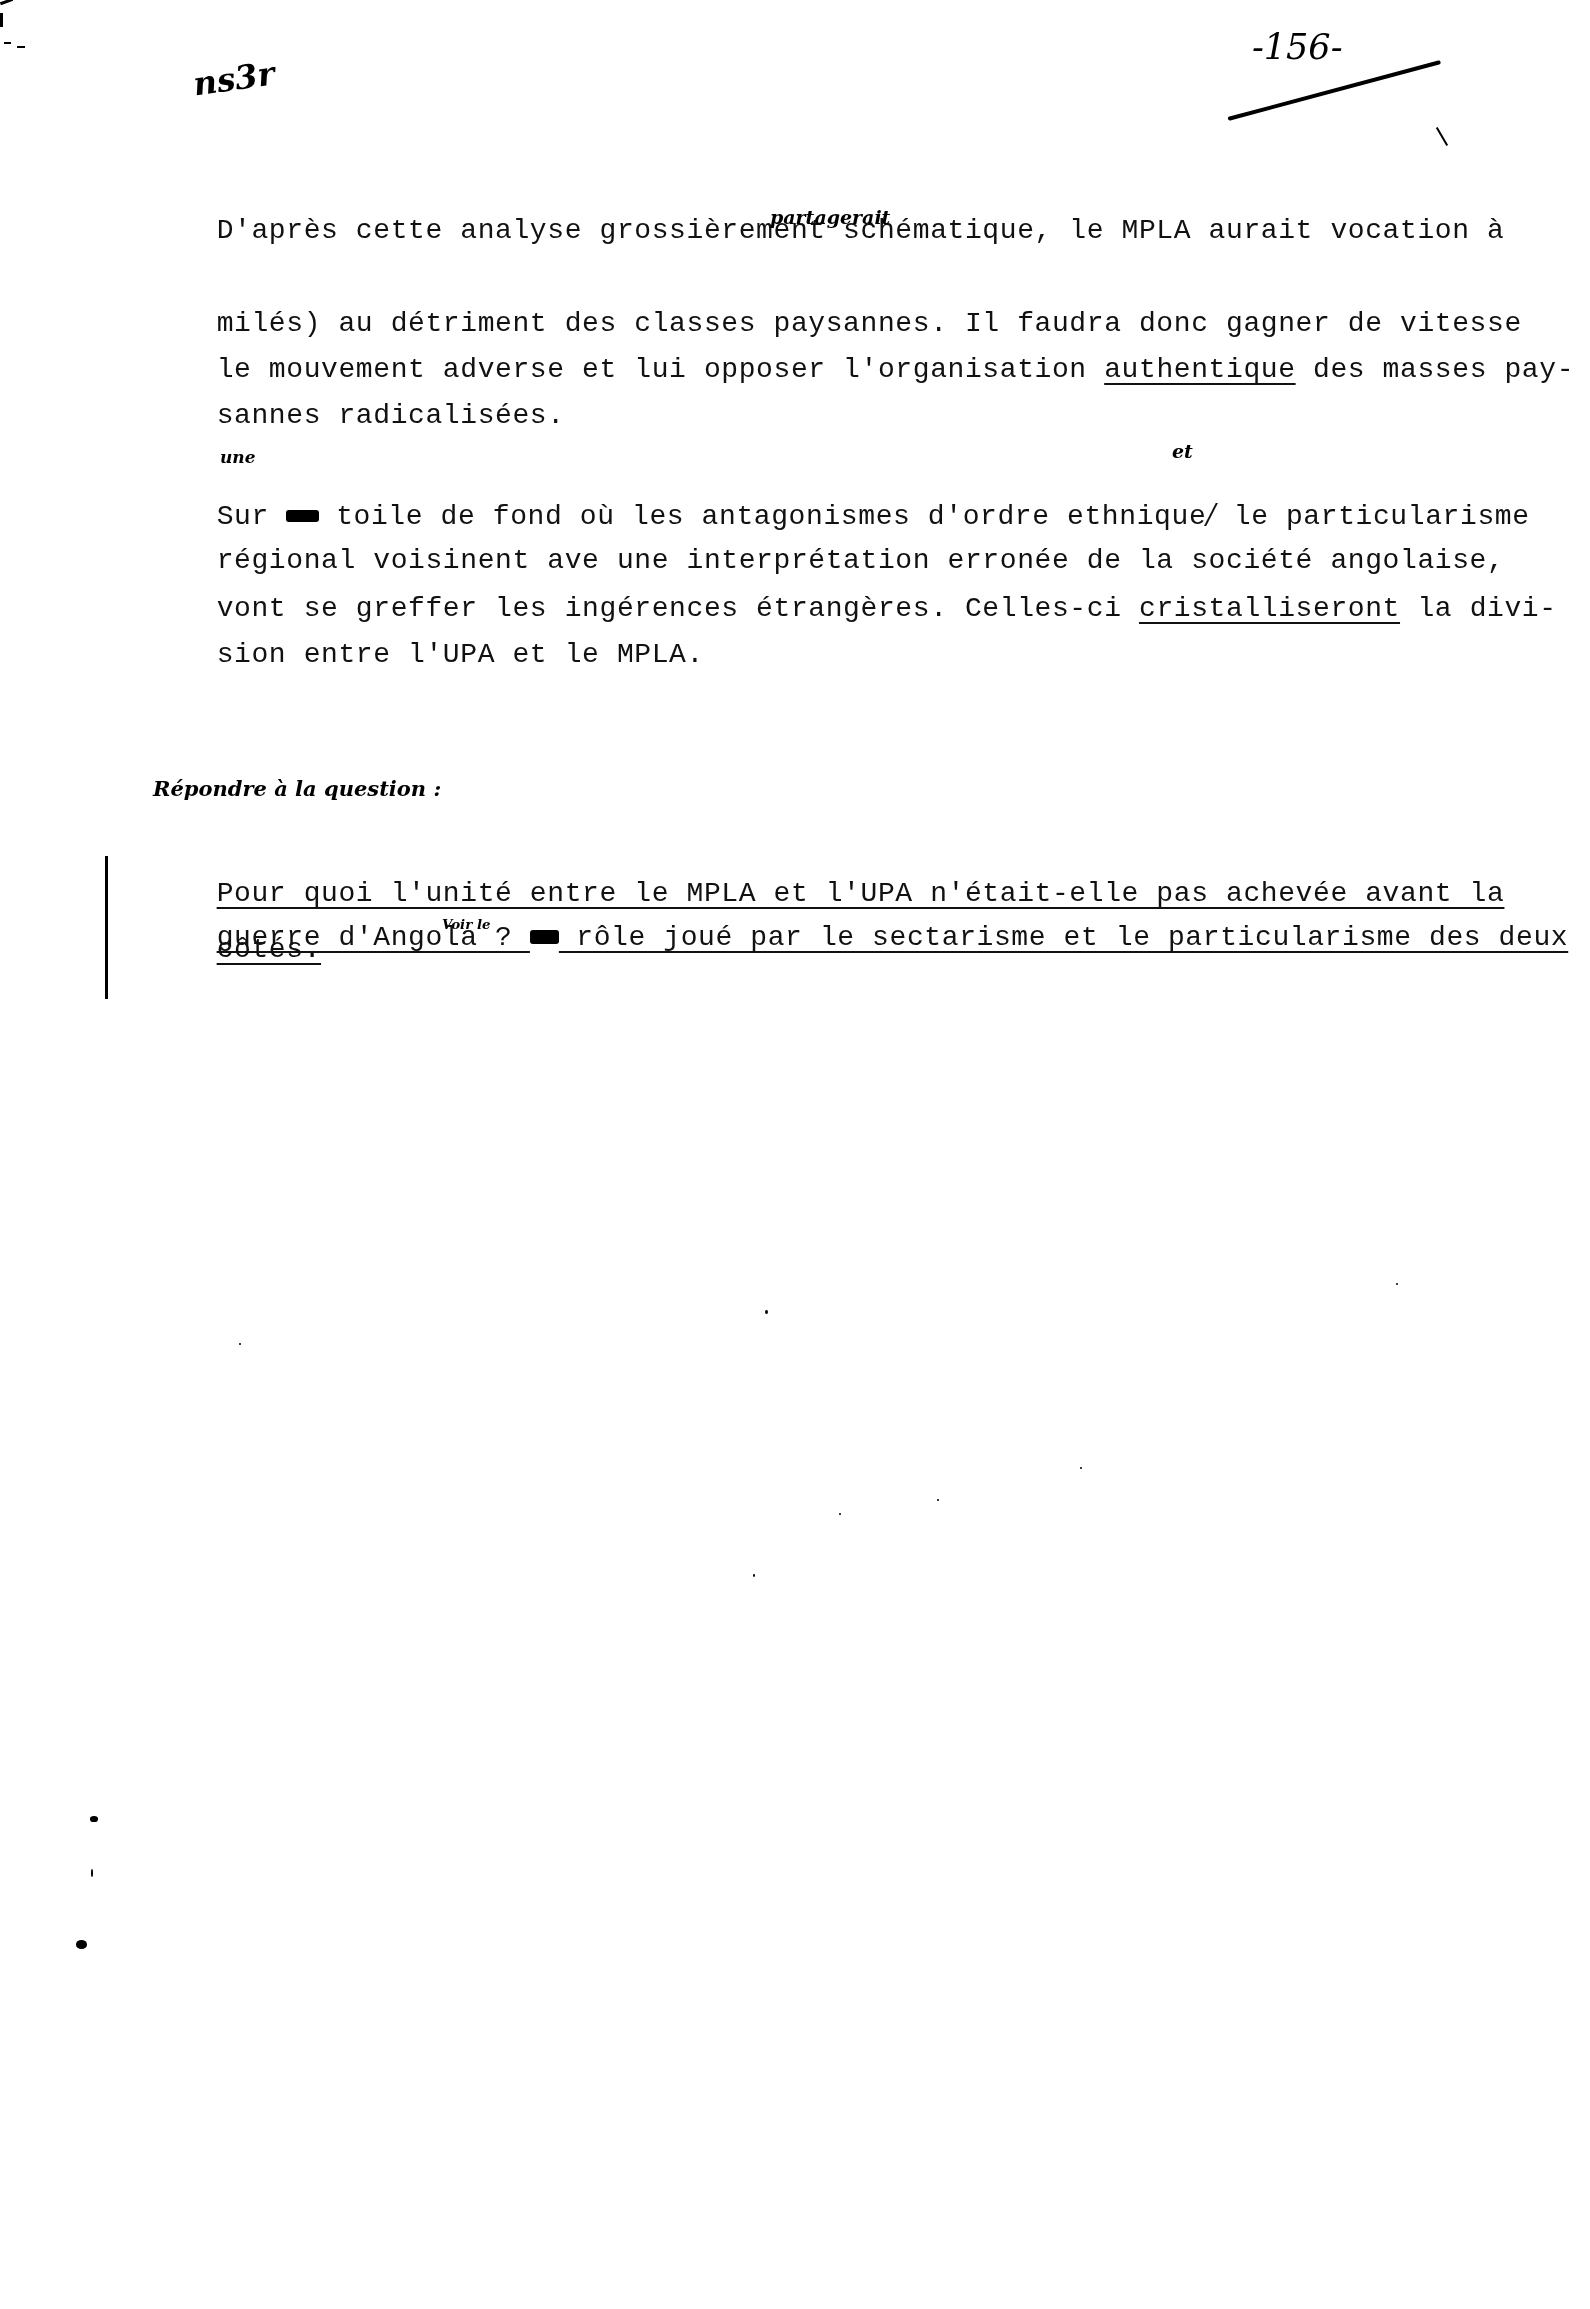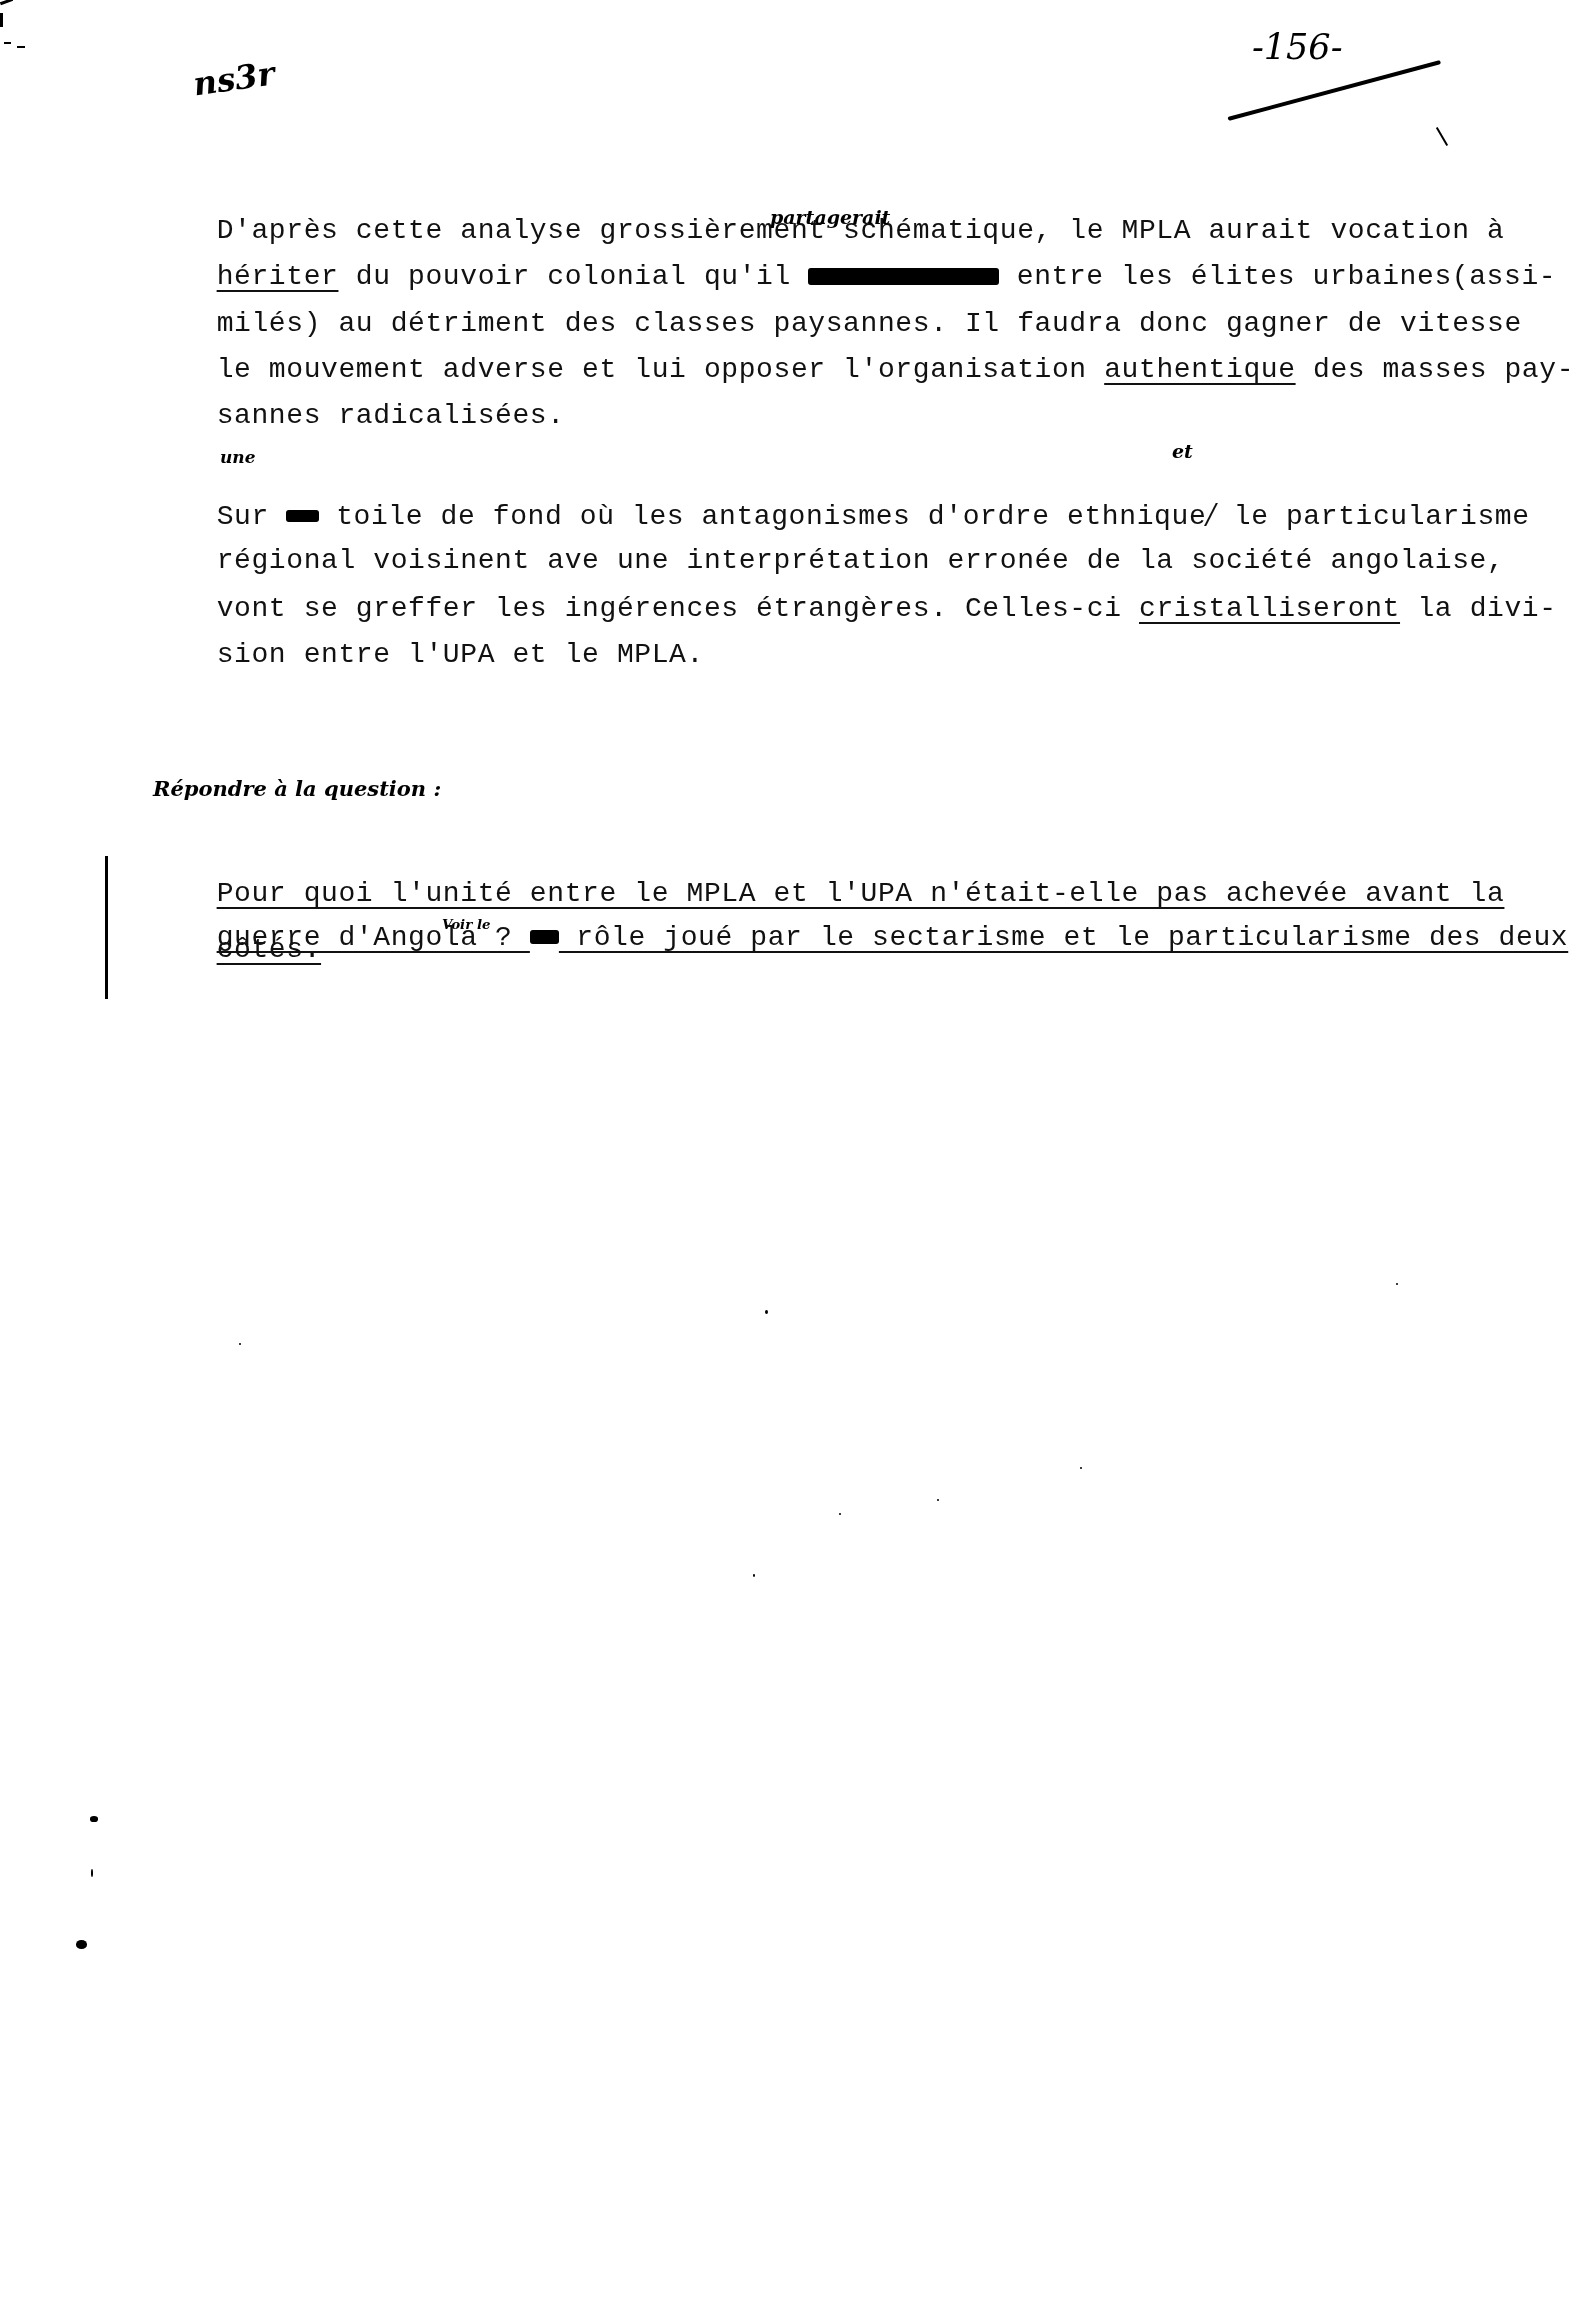--- a/index.html
+++ b/index.html
@@ -46,23 +46,20 @@
   <div class="hand" style="left:193px;top:59px;font-size:32.5px;transform:rotate(-8deg);">ns3r</div>
 
   <div class="hand" style="left:1252px;top:27px;font-size:35px;font-weight:normal;">-156-</div>
   <div class="corner-line"></div>
   <div class="mark" style="left:1441px;top:126px;width:1.9px;height:21px;transform:rotate(-30deg);"></div>
 
   <div class="line" style="top:182px;">
     <span>D'après cette analyse grossièrement schématique, le MPLA aurait vocation à</span>
   </div>
   <div class="hand" style="left:770px;top:206px;font-size:19px;">partagerait</div>
-  <div class="line" style="top:228px;">
-    <span class="u">hériter</span><span> du pouvoir colonial qu'il </span><span class="blot" style="width:191px;"></span><span> entre les élites urbaines(</span><span>assi-</span>
-  </div>
   <div class="line" style="top:275px;">
     <span>milés) au détriment des classes paysannes. Il faudra donc gagner de vitesse</span>
   </div>
   <div class="line" style="top:321px;">
     <span>le mouvement adverse et lui opposer l'organisation </span><span class="u">authentique</span><span> des masses pay-</span>
   </div>
   <div class="line" style="top:367px;">
     <span>sannes radicalisées.</span>
   </div>
 

